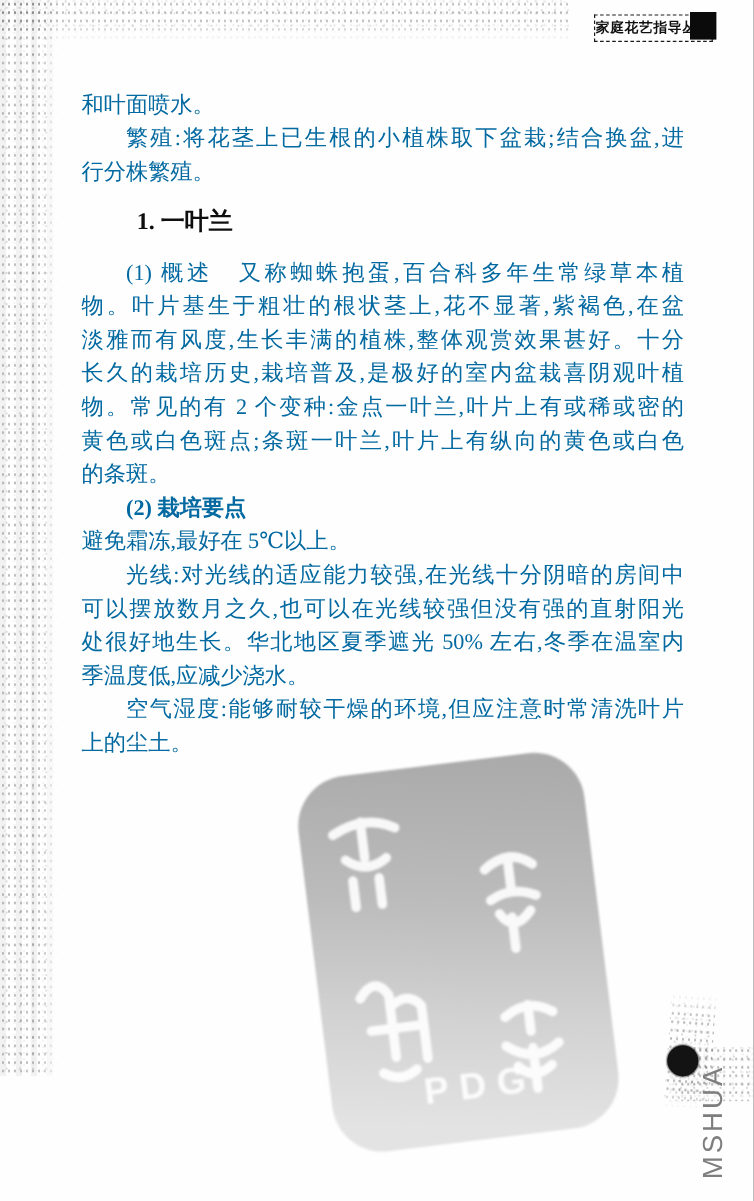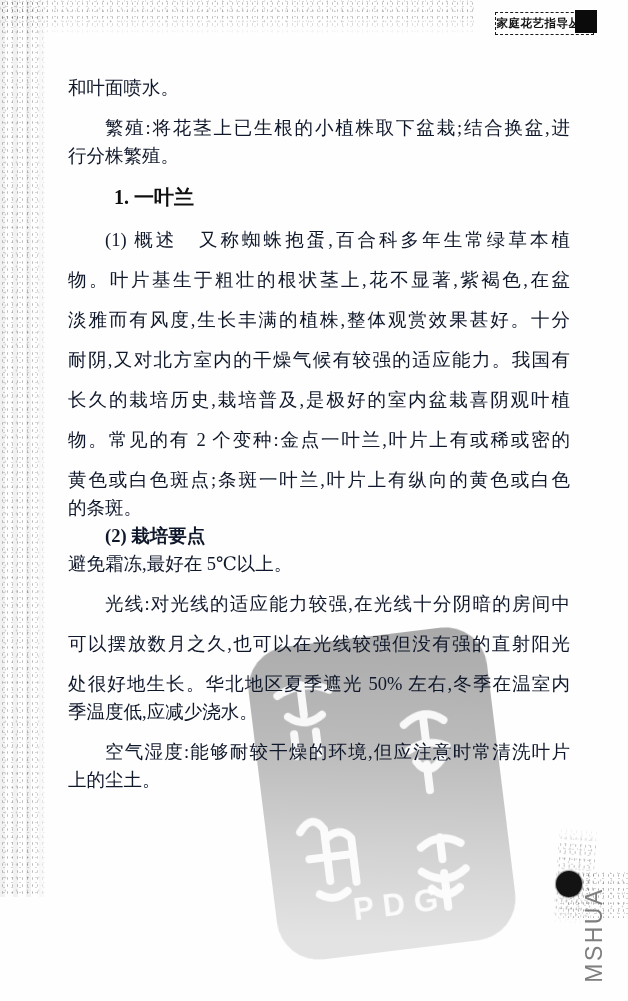--- a/index.html
+++ b/index.html
@@ -57,24 +57,24 @@
   .header-box .title{
     font-size:11.5px;font-weight:bold;letter-spacing:.5px;color:#111;
     font-family:"Liberation Serif","DejaVu Serif",serif;white-space:nowrap;
   }
   .header-square{
     position:absolute;left:575px;top:10px;width:22px;height:23px;background:#0b0b0b;z-index:3;
   }
   
   .body-text{position:absolute;left:68px;top:74px;width:502px;z-index:2;}
   .line{
-    font-size:18.5px;line-height:28px;color:#0f172a;
+    font-size:18.5px;line-height:28px;color:#0369a1;
     font-weight:500;letter-spacing:0;
   }
-  .full{text-align:justify;text-align-last:justify;margin-top:12px;}
+  .full{text-align:justify;text-align-last:justify;}
   .short{text-align:left;text-align-last:left;}
   .indent{text-indent:2em;}
   .kai{font-style:normal;font-weight:600;}
   .sec-heading{
     font-size:20px;font-weight:bold;line-height:30px;
     margin:12px 0 14px 0;text-indent:2.3em;color:#0e0e0e;
   }
   
   .watermark{
     position:absolute;left:262px;top:636px;width:240px;height:315px;z-index:0;
@@ -136,21 +136,20 @@
   <div class="body-text">
     <div class="line short">和叶面喷水。</div>
     <div class="line indent full">繁殖:将花茎上已生根的小植株取下盆栽;结合换盆,进</div>
     <div class="line short">行分株繁殖。</div>
 
     <div class="sec-heading">1. 一叶兰</div>
 
     <div class="line indent full">(1) 概述　又称蜘蛛抱蛋,百合科多年生常绿草本植</div>
     <div class="line full">物。叶片基生于粗壮的根状茎上,花不显著,紫褐色,在盆</div>
     <div class="line full">淡雅而有风度,生长丰满的植株,整体观赏效果甚好。十分</div>
-    <div class="line full">耐阴,又对北方室内的干燥气候有较强的适应能力。我国有</div>
     <div class="line full">长久的栽培历史,栽培普及,是极好的室内盆栽喜阴观叶植</div>
     <div class="line full">物。常见的有 2 个变种:金点一叶兰,叶片上有或稀或密的</div>
     <div class="line full">黄色或白色斑点;条斑一叶兰,叶片上有纵向的黄色或白色</div>
     <div class="line short">的条斑。</div>
 
     <div class="line indent short kai">(2) 栽培要点</div>
 
     <div class="line short">避免霜冻,最好在 5℃以上。</div>
     <div class="line indent full">光线:对光线的适应能力较强,在光线十分阴暗的房间中</div>
     <div class="line full">可以摆放数月之久,也可以在光线较强但没有强的直射阳光</div>

